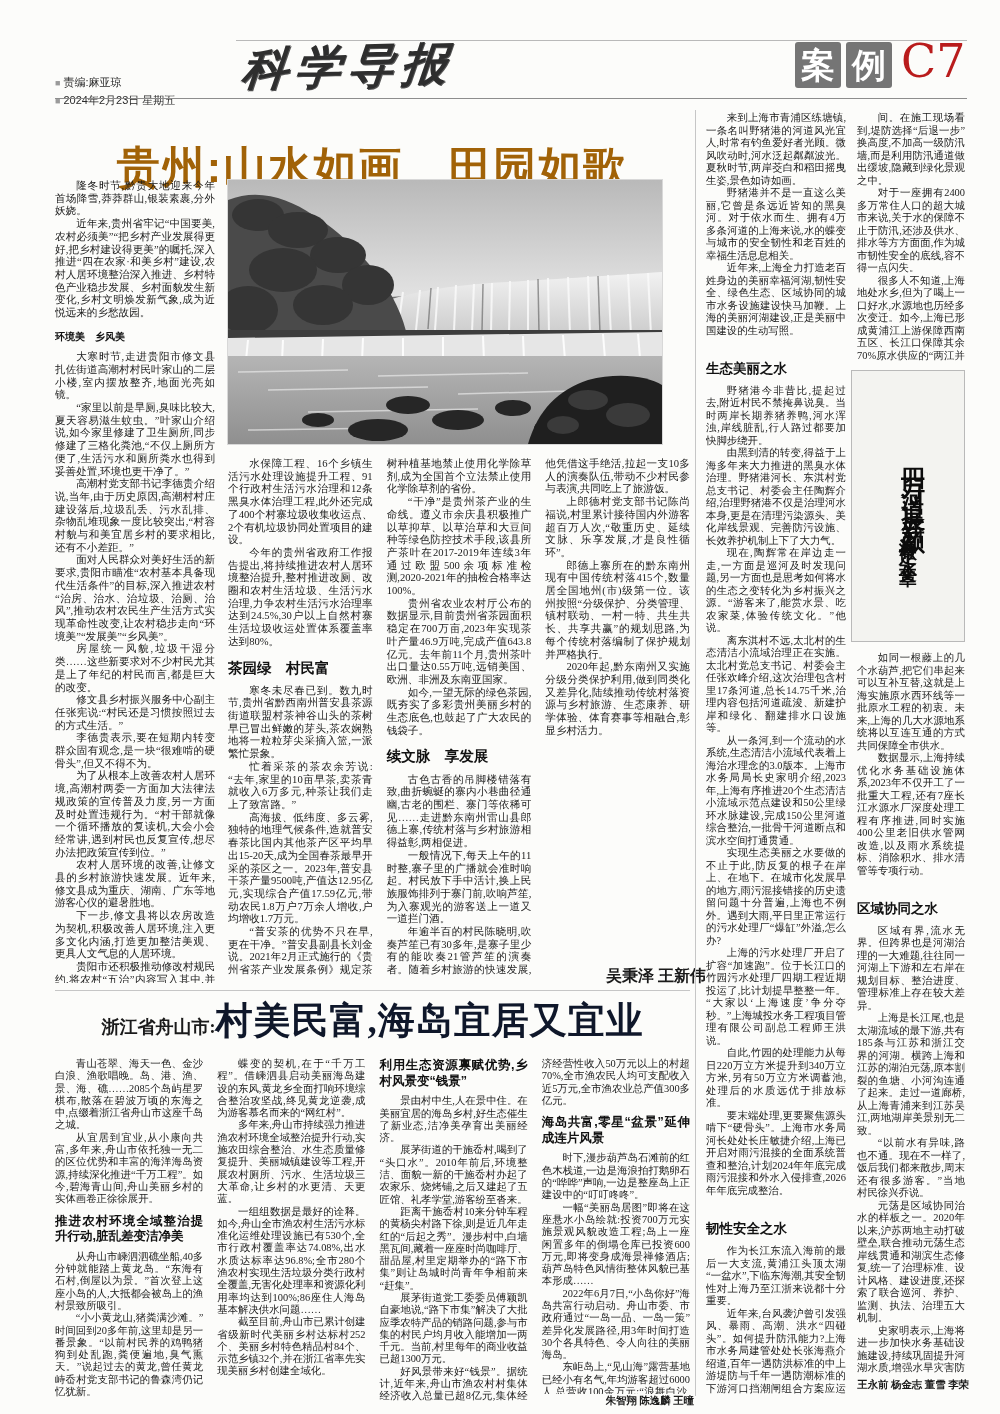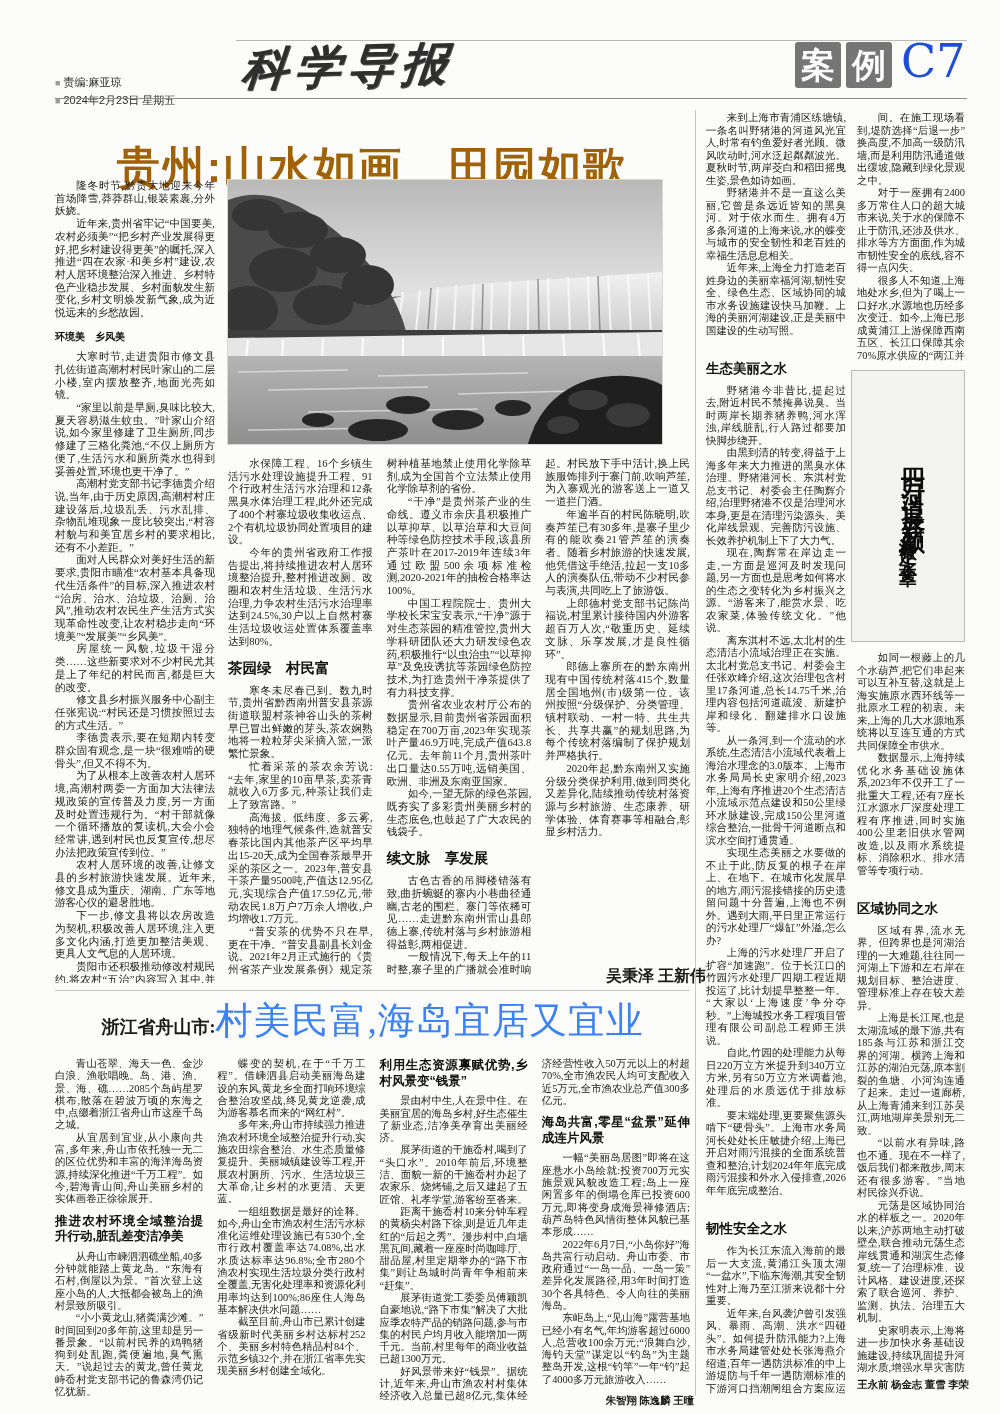--- a/index.html
+++ b/index.html
@@ -10,21 +10,21 @@
   .hdr-meta{position:absolute;left:55px;top:44px;font-family:"Liberation Sans","DejaVu Sans",sans-serif;
             font-size:11px;line-height:17px;color:#2b2b2b;margin-top:30px;}
   .hdr-meta .sq{color:#9a9a9a;font-size:9px;margin-right:3px;}
   .masthead{position:absolute;left:242px;top:36px;font-size:46px;font-weight:bold;font-style:italic;
             font-family:"DejaVu Serif",serif;letter-spacing:7px;color:#2e2e2e;
             transform:skewX(-7deg) rotate(-1.5deg);text-shadow:1px 1px 0 #555;}
   .sec-boxes{position:absolute;left:795px;top:42px;display:flex;gap:5px;}
   .sec-box{width:46px;height:46px;background:#757575;color:#fff;border-radius:3px;
            font-size:34px;line-height:48px;text-align:center;font-weight:bold;
            font-family:"Liberation Serif",serif;}
-  .page-no{position:absolute;left:901px;top:34px;font-size:46px;font-family:"DejaVu Serif",serif;color:#1d4ed8;}
+  .page-no{position:absolute;left:901px;top:34px;font-size:46px;font-family:"DejaVu Serif",serif;color:#b91c1c;}
   .rule-top{position:absolute;left:236px;right:33px;top:40px;height:1px;background:#b9b9b9;}
   .rule-header{position:absolute;left:55px;right:33px;top:98px;height:1px;background:#8d8d8d;}
 
   
   .art{text-align:justify;}
   .art p.para{margin:0;text-indent:2em;}
   .art h3.subhead{font-family:"Liberation Sans","DejaVu Sans",sans-serif;font-weight:bold;color:#111;
                   margin:10px 0 7px;text-indent:0;line-height:1.25;}
   .abs-byline{position:absolute;font-weight:bold;text-align:right;background:#fcfcfa;padding-left:4px;}
 
@@ -58,21 +58,21 @@
   .sh-box-title{font-size:24px;font-weight:bold;letter-spacing:10px;color:#0c0c0c;
                 font-family:"Liberation Serif",serif;margin-left:10px;}
   .sh-box-kicker{font-size:18px;font-weight:bold;letter-spacing:5px;color:#0c0c0c;
                  font-family:"Liberation Serif",serif;}
   .sh-by{left:849px;top:1378px;width:116px;font-size:10.4px;}
 
   
   .zs-head{position:absolute;left:55px;top:996px;width:635px;height:54px;display:flex;
            align-items:baseline;justify-content:center;gap:0;white-space:nowrap;}
   .zs-kicker{font-size:18px;font-weight:bold;}
-  .zs-title{font-size:37px;font-weight:normal;letter-spacing:1px;color:#3b82f6;}
+  .zs-title{font-size:37px;font-weight:bold;letter-spacing:1px;color:#0f172a;}
   .zs-flow{position:absolute;left:55px;top:1058px;width:635px;height:346px;overflow:hidden;
            column-count:4;column-gap:14px;column-fill:auto;font-size:10.4px;line-height:12.3px;}
   .zs-flow h3.subhead{font-size:12.5px;margin:8px 0 6px;}
   .zs-by{left:528px;top:1386px;width:162px;font-size:10.4px;margin-top:8px;}
 </style>
 </head>
 <body>
 
 <div class="page">
 
@@ -202,21 +202,20 @@
     </div>
   <div class="gz-flow art">
       <p class="para">水保障工程、16个乡镇生活污水处理设施提升工程、91个行政村生活污水治理和12条黑臭水体治理工程,此外还完成了400个村寨垃圾收集收运点、2个有机垃圾协同处置项目的建设。</p>
       <p class="para">今年的贵州省政府工作报告提出,将持续推进农村人居环境整治提升,整村推进改厕、改圈和农村生活垃圾、生活污水治理,力争农村生活污水治理率达到24.5%,30户以上自然村寨生活垃圾收运处置体系覆盖率达到80%。</p>
       <h3 class="subhead">茶园绿　村民富</h3>
       <p class="para">寒冬未尽春已到。数九时节,贵州省黔西南州普安县茶源街道联盟村茶神谷山头的茶树早已冒出鲜嫩的芽头,茶农娴熟地将一粒粒芽尖采摘入篮,一派繁忙景象。</p>
       <p class="para">忙着采茶的茶农余芳说:“去年,家里的10亩早茶,卖茶青就收入6万多元,种茶让我们走上了致富路。”</p>
       <p class="para">高海拔、低纬度、多云雾,独特的地理气候条件,造就普安春茶比国内其他茶产区平均早出15-20天,成为全国春茶最早开采的茶区之一。2023年,普安县干茶产量9500吨,产值达12.95亿元,实现综合产值17.59亿元,带动农民1.8万户7万余人增收,户均增收1.7万元。</p>
       <p class="para">“普安茶的优势不只在早,更在干净。”普安县副县长刘金说。2021年2月正式施行的《贵州省茶产业发展条例》规定茶树种植基地禁止使用化学除草剂,成为全国首个立法禁止使用化学除草剂的省份。</p>
       <p class="para">“干净”是贵州茶产业的生命线。遵义市余庆县积极推广以草抑草、以草治草和大豆间种等绿色防控技术手段,该县所产茶叶在2017-2019年连续3年通过欧盟500余项标准检测,2020-2021年的抽检合格率达100%。</p>
-      <p class="para">中国工程院院士、贵州大学校长宋宝安表示,“干净”源于对生态茶园的精准管控,贵州大学科研团队还大力研发绿色农药,积极推行“以虫治虫”“以草抑草”及免疫诱抗等茶园绿色防控技术,为打造贵州干净茶提供了有力科技支撑。</p>
       <p class="para">贵州省农业农村厅公布的数据显示,目前贵州省茶园面积稳定在700万亩,2023年实现茶叶产量46.9万吨,完成产值643.8亿元。去年前11个月,贵州茶叶出口量达0.55万吨,远销美国、欧洲、非洲及东南亚国家。</p>
       <p class="para">如今,一望无际的绿色茶园,既夯实了多彩贵州美丽乡村的生态底色,也鼓起了广大农民的钱袋子。</p>
       <h3 class="subhead">续文脉　享发展</h3>
       <p class="para">古色古香的吊脚楼错落有致,曲折蜿蜒的寨内小巷曲径通幽,古老的围栏、寨门等依稀可见……走进黔东南州雷山县郎德上寨,传统村落与乡村旅游相得益彰,两相促进。</p>
       <p class="para">一般情况下,每天上午的11时整,寨子里的广播就会准时响起。村民放下手中活计,换上民族服饰排列于寨门前,吹响芦笙,为入寨观光的游客送上一道又一道拦门酒。</p>
       <p class="para">年逾半百的村民陈晓明,吹奏芦笙已有30多年,是寨子里少有的能吹奏21管芦笙的演奏者。随着乡村旅游的快速发展,他凭借这手绝活,拉起一支10多人的演奏队伍,带动不少村民参与表演,共同吃上了旅游饭。</p>
       <p class="para">上郎德村党支部书记陈尚福说,村里累计接待国内外游客超百万人次,“敬重历史、延续文脉、乐享发展,才是良性循环”。</p>
       <p class="para">郎德上寨所在的黔东南州现有中国传统村落415个,数量居全国地州(市)级第一位。该州按照“分级保护、分类管理、镇村联动、一村一特、共生共长、共享共赢”的规划思路,为每个传统村落编制了保护规划并严格执行。</p>
       <p class="para">2020年起,黔东南州又实施分级分类保护利用,做到同类化又差异化,陆续推动传统村落资源与乡村旅游、生态康养、研学体验、体育赛事等相融合,彰显乡村活力。</p>
     </div>
@@ -279,19 +278,20 @@
       <p class="para">多年来,舟山市持续强力推进渔农村环境全域整治提升行动,实施农田综合整治、水生态质量修复提升、美丽城镇建设等工程,开展农村厕所、污水、生活垃圾三大革命,让乡村的水更清、天更蓝。</p>
       <p class="para">一组组数据是最好的诠释。如今,舟山全市渔农村生活污水标准化运维处理设施已有530个,全市行政村覆盖率达74.08%,出水水质达标率达96.8%;全市280个渔农村实现生活垃圾分类行政村全覆盖,无害化处理率和资源化利用率均达到100%;86座住人海岛基本解决供水问题……</p>
       <p class="para">截至目前,舟山市已累计创建省级新时代美丽乡村达标村252个、美丽乡村特色精品村84个、示范乡镇32个,并在浙江省率先实现美丽乡村创建全域化。</p>
       <h3 class="subhead">利用生态资源禀赋优势,乡村风景变“钱景”</h3>
       <p class="para">景由村中生,人在景中住。在美丽宜居的海岛乡村,好生态催生了新业态,洁净美孕育出美丽经济。</p>
       <p class="para">展茅街道的干施岙村,喝到了“头口水”。2010年前后,环境整洁、面貌一新的干施岙村办起了农家乐、烧烤铺,之后又建起了五匠馆、礼孝学堂,游客纷至沓来。</p>
       <p class="para">距离干施岙村10来分钟车程的黄杨尖村路下徐,则是近几年走红的“后起之秀”。漫步村中,白墙黑瓦间,藏着一座座时尚咖啡厅、甜品屋,村里定期举办的“路下市集”则让岛城时尚青年争相前来“赶集”。</p>
       <p class="para">展茅街道党工委委员傅颖凯自豪地说,“路下市集”解决了大批应季农特产品的销路问题,参与市集的村民户均月收入能增加一两千元。当前,村里每年的商业收益已超1300万元。</p>
       <p class="para">好风景带来好“钱景”。据统计,近年来,舟山市渔农村村集体经济收入总量已超8亿元,集体经济经营性收入50万元以上的村超70%,全市渔农民人均可支配收入近5万元,全市渔农业总产值300多亿元。</p>
       <h3 class="subhead">海岛共富,零星“盆景”延伸成连片风景</h3>
+      <p class="para">时下,漫步葫芦岛石滩前的红色木栈道,一边是海浪拍打鹅卵石的“哗哗”声响,一边是整座岛上正建设中的“叮叮咚咚”。</p>
       <p class="para">一幅“美丽岛居图”即将在这座悬水小岛绘就:投资700万元实施景观风貌改造工程;岛上一座闲置多年的倒塌仓库已投资600万元,即将变身成海景禅修酒店;葫芦岛特色风情街整体风貌已基本形成……</p>
       <p class="para">2022年6月7日,“小岛你好”海岛共富行动启动。舟山市委、市政府通过“一岛一品、一岛一策”差异化发展路径,用3年时间打造30个各具特色、令人向往的美丽海岛。</p>
       <p class="para">东岠岛上,“见山海”露营基地已经小有名气,年均游客超过6000人,总营收100余万元;“浪舞白沙,海钓天堂”谋定以“钓岛”为主题整岛开发,这根“钓竿”一年“钓”起了4000多万元旅游收入……</p>
     </div>
   <div class="abs-byline zs-by">朱智翔 陈逸麟 王曈</div>
 
 </div>
 
 </body></html>

